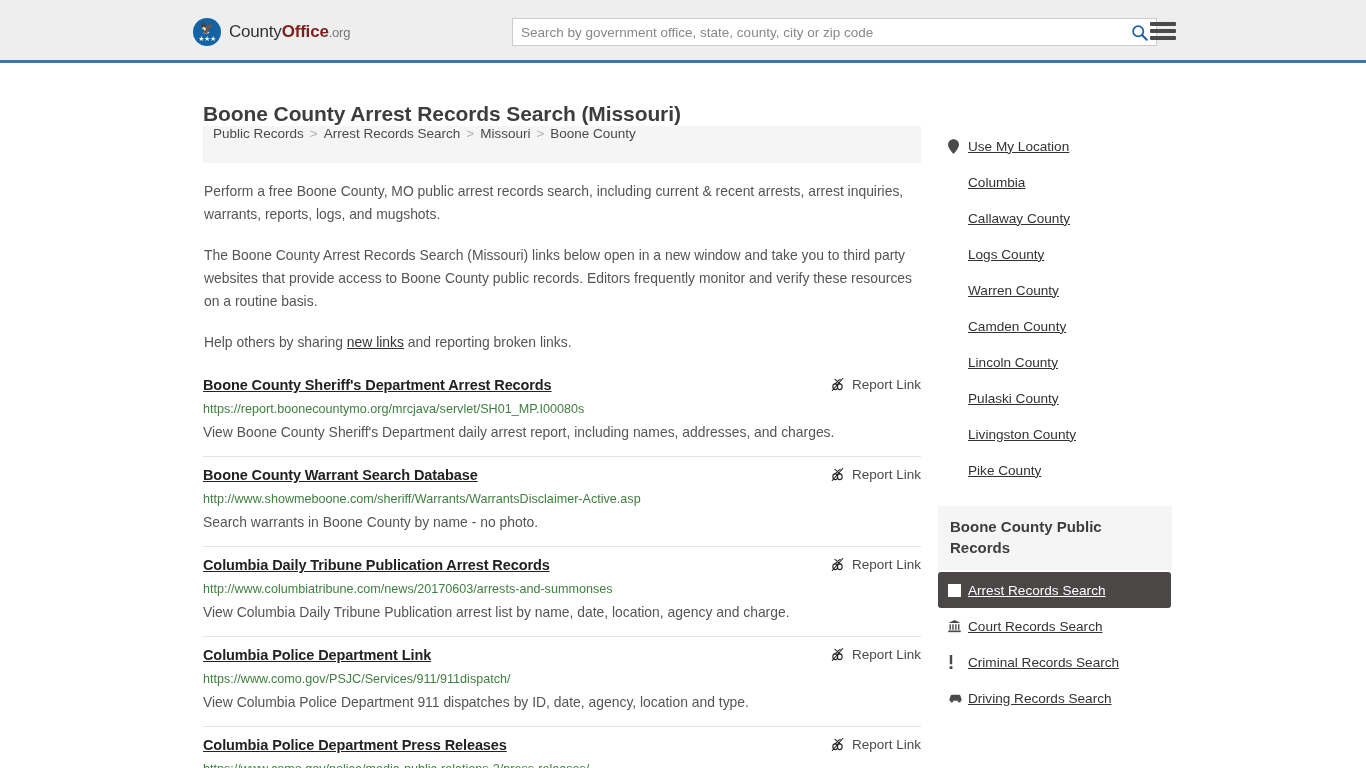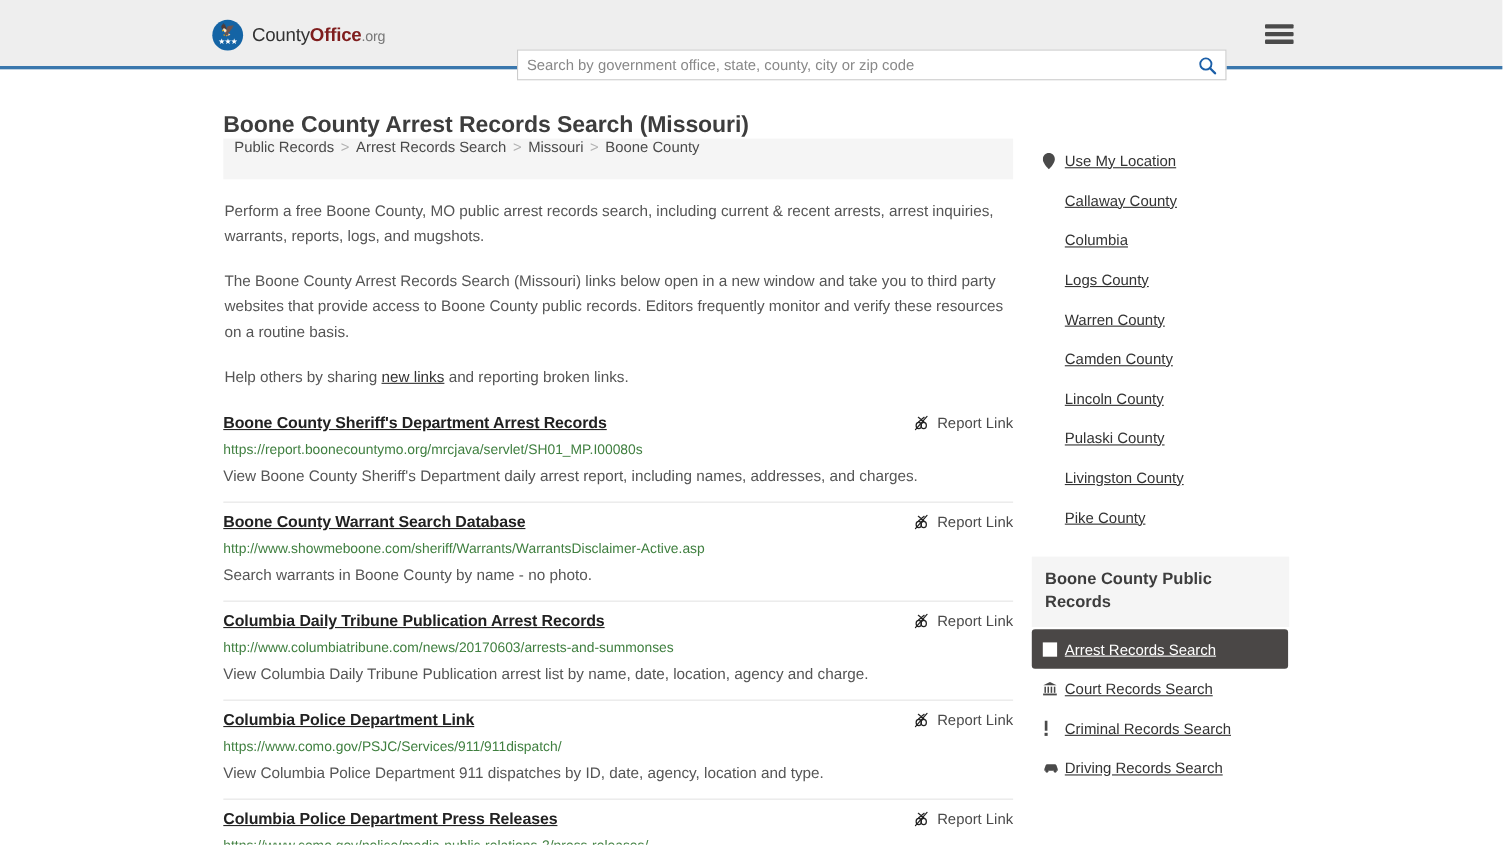--- a/index.html
+++ b/index.html
@@ -51,25 +51,25 @@
     font-size: 17px;
     letter-spacing: -0.2px;
     white-space: nowrap;
   }
   #logo-text .t-county { color: #333333; }
   #logo-text .t-office { color: #7f1d1d; font-weight: bold; }
   #logo-text .t-org    { color: #777777; font-size: 13px; }
 
   #search-wrap {
     position: absolute;
-    left: 470px; top: 18px;
+    left: 512px; top: 18px;
     width: 645px; height: 28px;
     background: #ffffff;
     border: 1px solid #cccccc;
-    display: flex; align-items: center; margin-top: 27px;
+    display: flex; align-items: center;
   }
   #search-input {
     flex: 1 1 auto;
     border: 0; outline: 0;
     height: 26px;
     padding: 0 8px;
     font-family: "Liberation Sans", sans-serif;
     font-size: 13.5px;
     color: #333333;
     background: transparent;
@@ -381,25 +381,25 @@
             <span style="display: flex; align-items: center; font-size: 13px; color: rgb(74, 74, 74);">
               <svg width="11" height="15" viewBox="0 0 12 16">
                 <path d="M6 0C2.7 0 0 2.7 0 6c0 4.2 6 10 6 10s6-5.8 6-10c0-3.3-2.7-6-6-6z" fill="#4a4a4a"></path>
               </svg>
             </span>
           </span>
           <span class="txt">Use My Location</span>
         </div>
         <div class="side-item">
           <span class="ico"></span>
+          <span class="txt">Columbia</span>
+        </div>
+        <div class="side-item">
+          <span class="ico"></span>
           <span class="txt">Callaway County</span>
-        </div>
-        <div class="side-item">
-          <span class="ico"></span>
-          <span class="txt">Columbia</span>
         </div>
         <div class="side-item">
           <span class="ico"></span>
           <span class="txt">Logs County</span>
         </div>
         <div class="side-item">
           <span class="ico"></span>
           <span class="txt">Warren County</span>
         </div>
         <div class="side-item">

